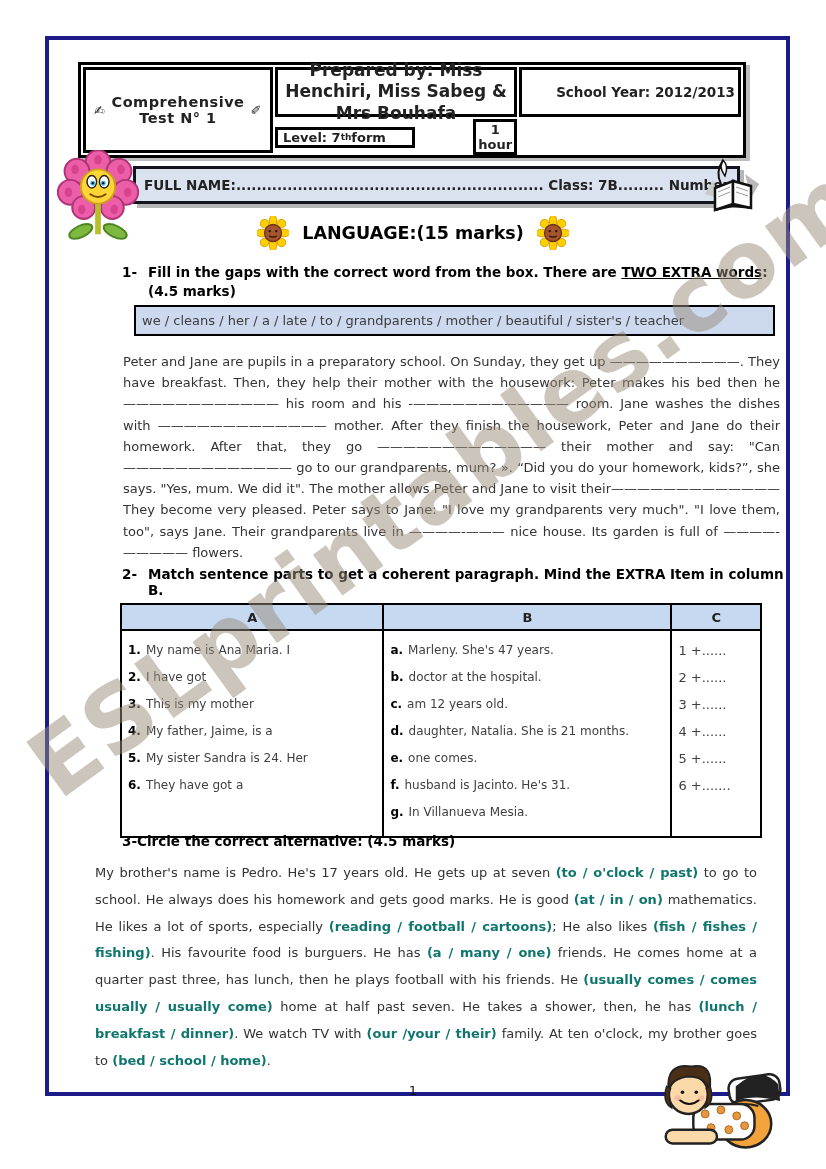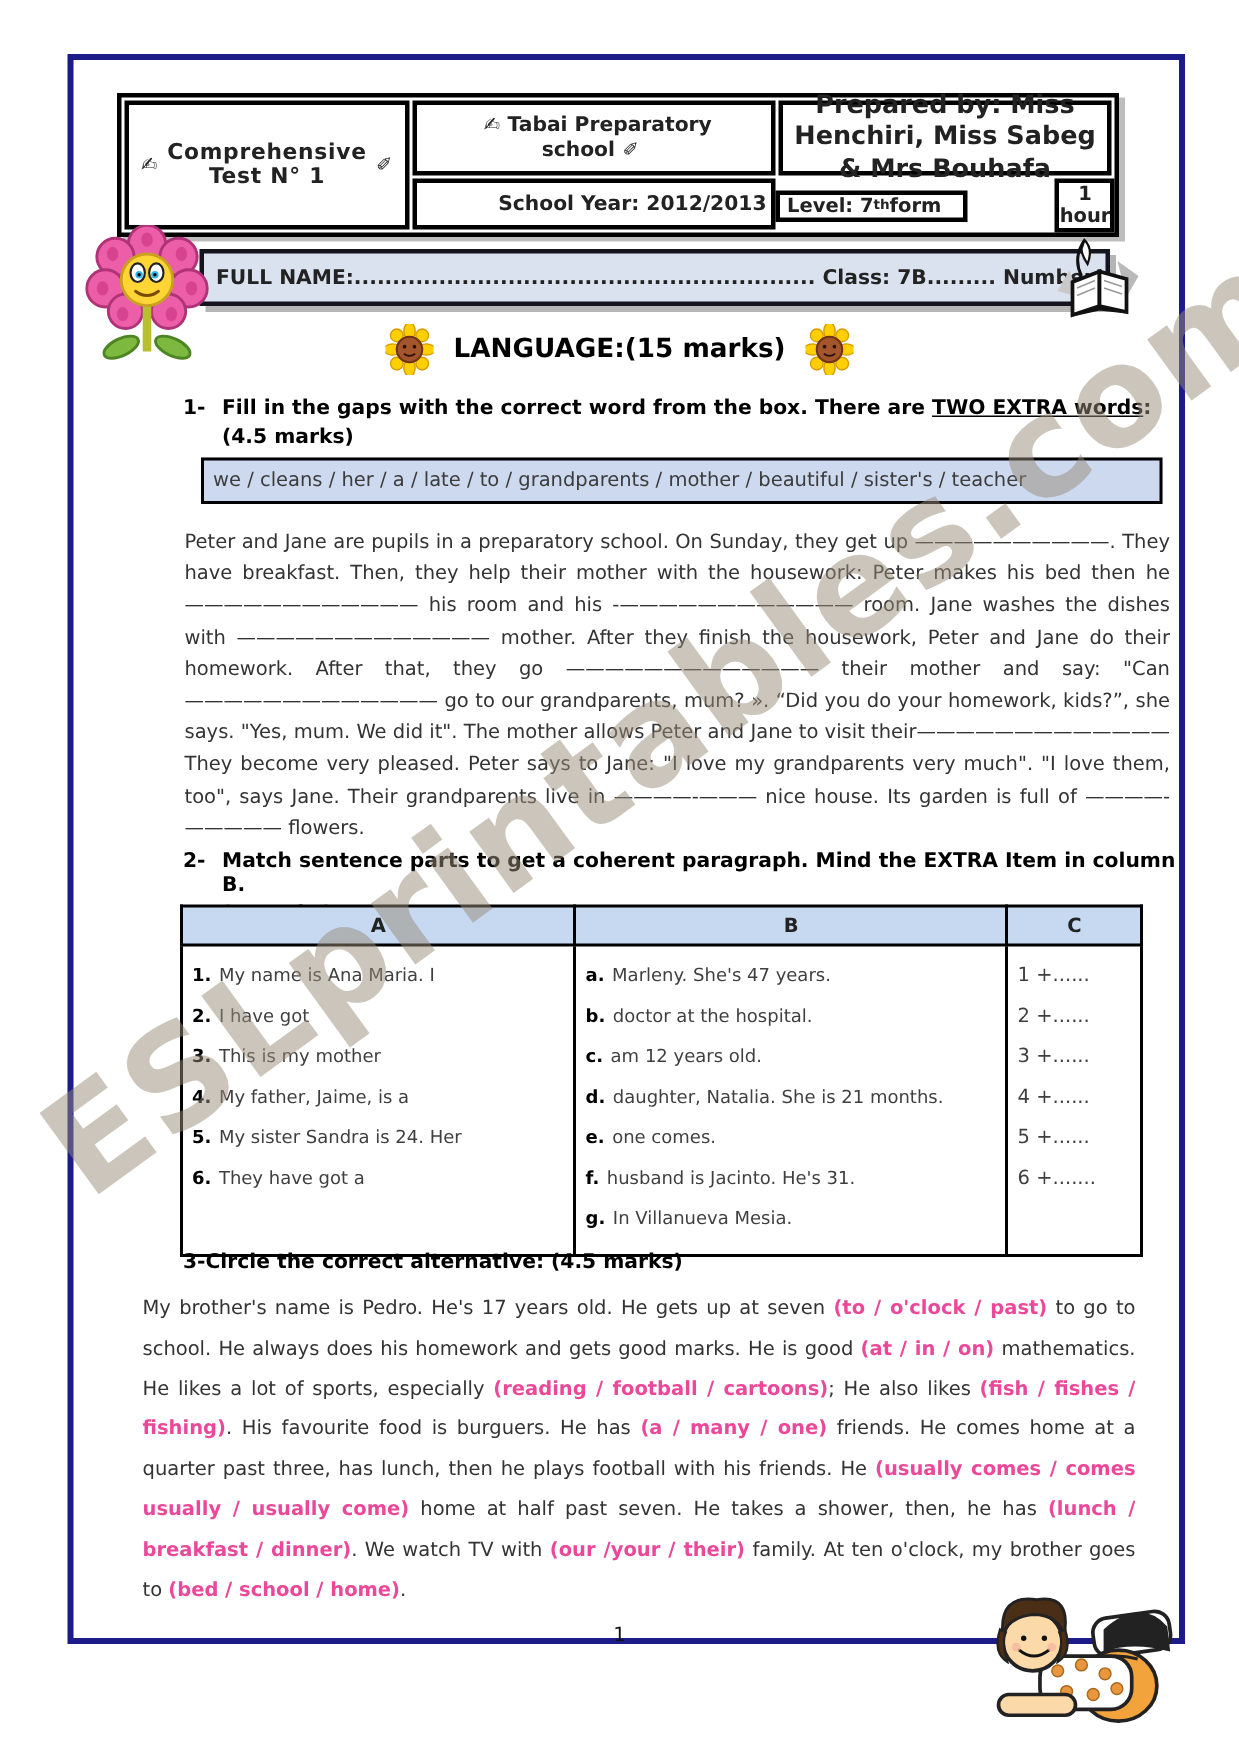--- a/index.html
+++ b/index.html
@@ -44,21 +44,21 @@
   .th2 .tnum{position:absolute;left:0;top:0;}
   .th3{left:122px;top:833px;width:632px;}
   
   .word-box{left:93px;top:305px;width:641px;height:31px;background:#ccd9ee;border:2px solid #000;
             z-index:2;display:flex;align-items:center;padding:0 6px;box-sizing:border-box;
             font-size:13px;color:#3c3c3c;margin-left:41px;}
   
   .para{z-index:2;text-align:justify;color:#333;}
   .para1{left:95px;top:351px;width:657px;font-size:13px;line-height:21.2px;margin-left:28px;}
   .para2{left:95px;top:860px;width:662px;font-size:13px;line-height:26.8px;}
-  .para2 b{color:#ec4899;}
+  .para2 b{color:#0f766e;}
   
   .mtable{left:120px;top:603px;width:642px;z-index:2;border-collapse:collapse;background:transparent;}
   .mtable th{border:2px solid #000;background:#c6d9f1;font-size:13px;font-weight:bold;
              height:22px;text-align:center;}
   .mtable td{border:2px solid #000;vertical-align:top;padding:6px 6px 10px 6px;}
   .mitem{height:27px;line-height:27px;font-size:12px;color:#3f3f3f;white-space:nowrap;}
   .mitem b{color:#000;margin-right:5px;}
   .citem{height:27px;line-height:27px;font-size:13px;color:#3f3f3f;}
   .col-a{width:41%;} .col-b{width:45%;} .col-c{width:14%;}
   
@@ -72,25 +72,20 @@
   .watermark{left:72px;top:712px;z-index:6;pointer-events:none;white-space:nowrap;
              font-size:92px;font-weight:bold;letter-spacing:2px;color:rgba(151,140,122,0.5);
              transform:rotate(-36deg);transform-origin:left bottom;}
 </style>
 </head>
 <body>
 
 <div class="abs page-frame"></div>
 
 <div class="abs hdr">
-  <div class="hcell hc-school">
-    <span>
-      <span class="pen-ico">✍</span><span>Tabai Preparatory school</span><span class="pen-ico">✐</span>
-    </span>
-  </div>
   <div class="hcell hc-title">
     <span class="pen-ico">✍</span>
     <span>Comprehensive Test N° 1</span>
     <span class="pen-ico">✐</span>
   </div>
   <div class="hcell hc-prep">
     <span>Prepared by: Miss Henchiri, Miss Sabeg &amp; Mrs Bouhafa</span>
   </div>
   <div class="hcell hc-year">
     <span>School Year: 2012/2013</span>

